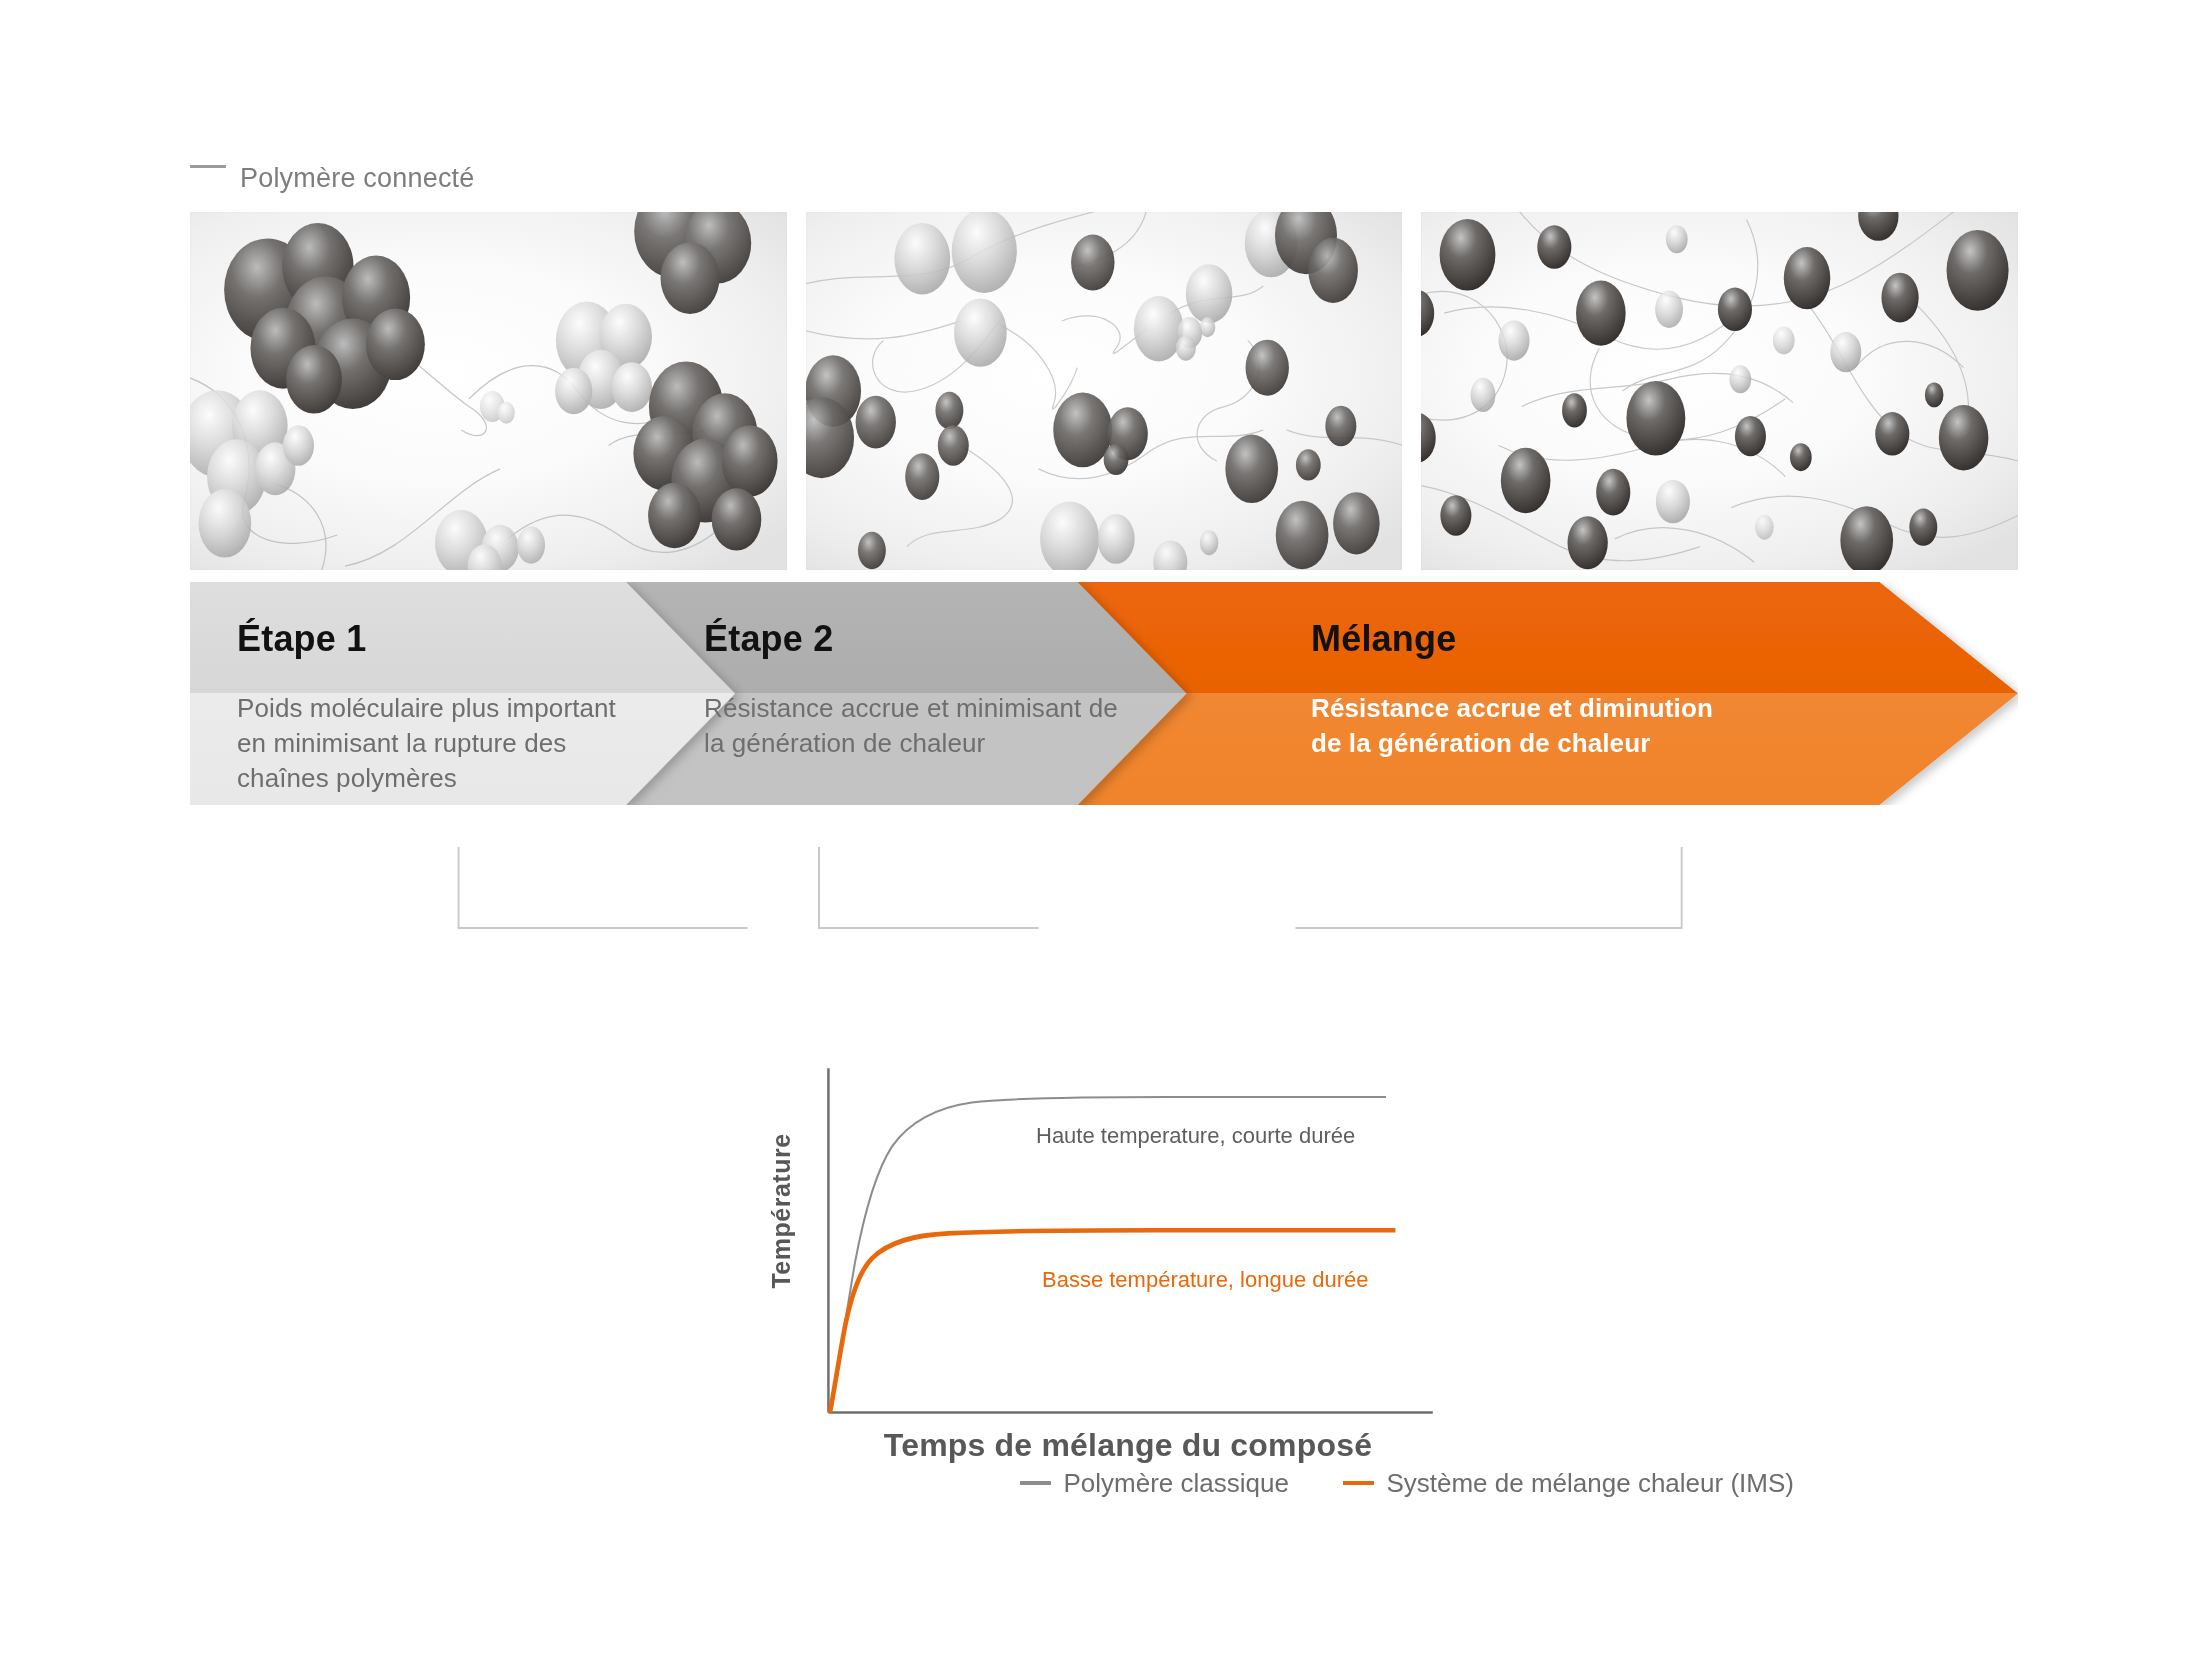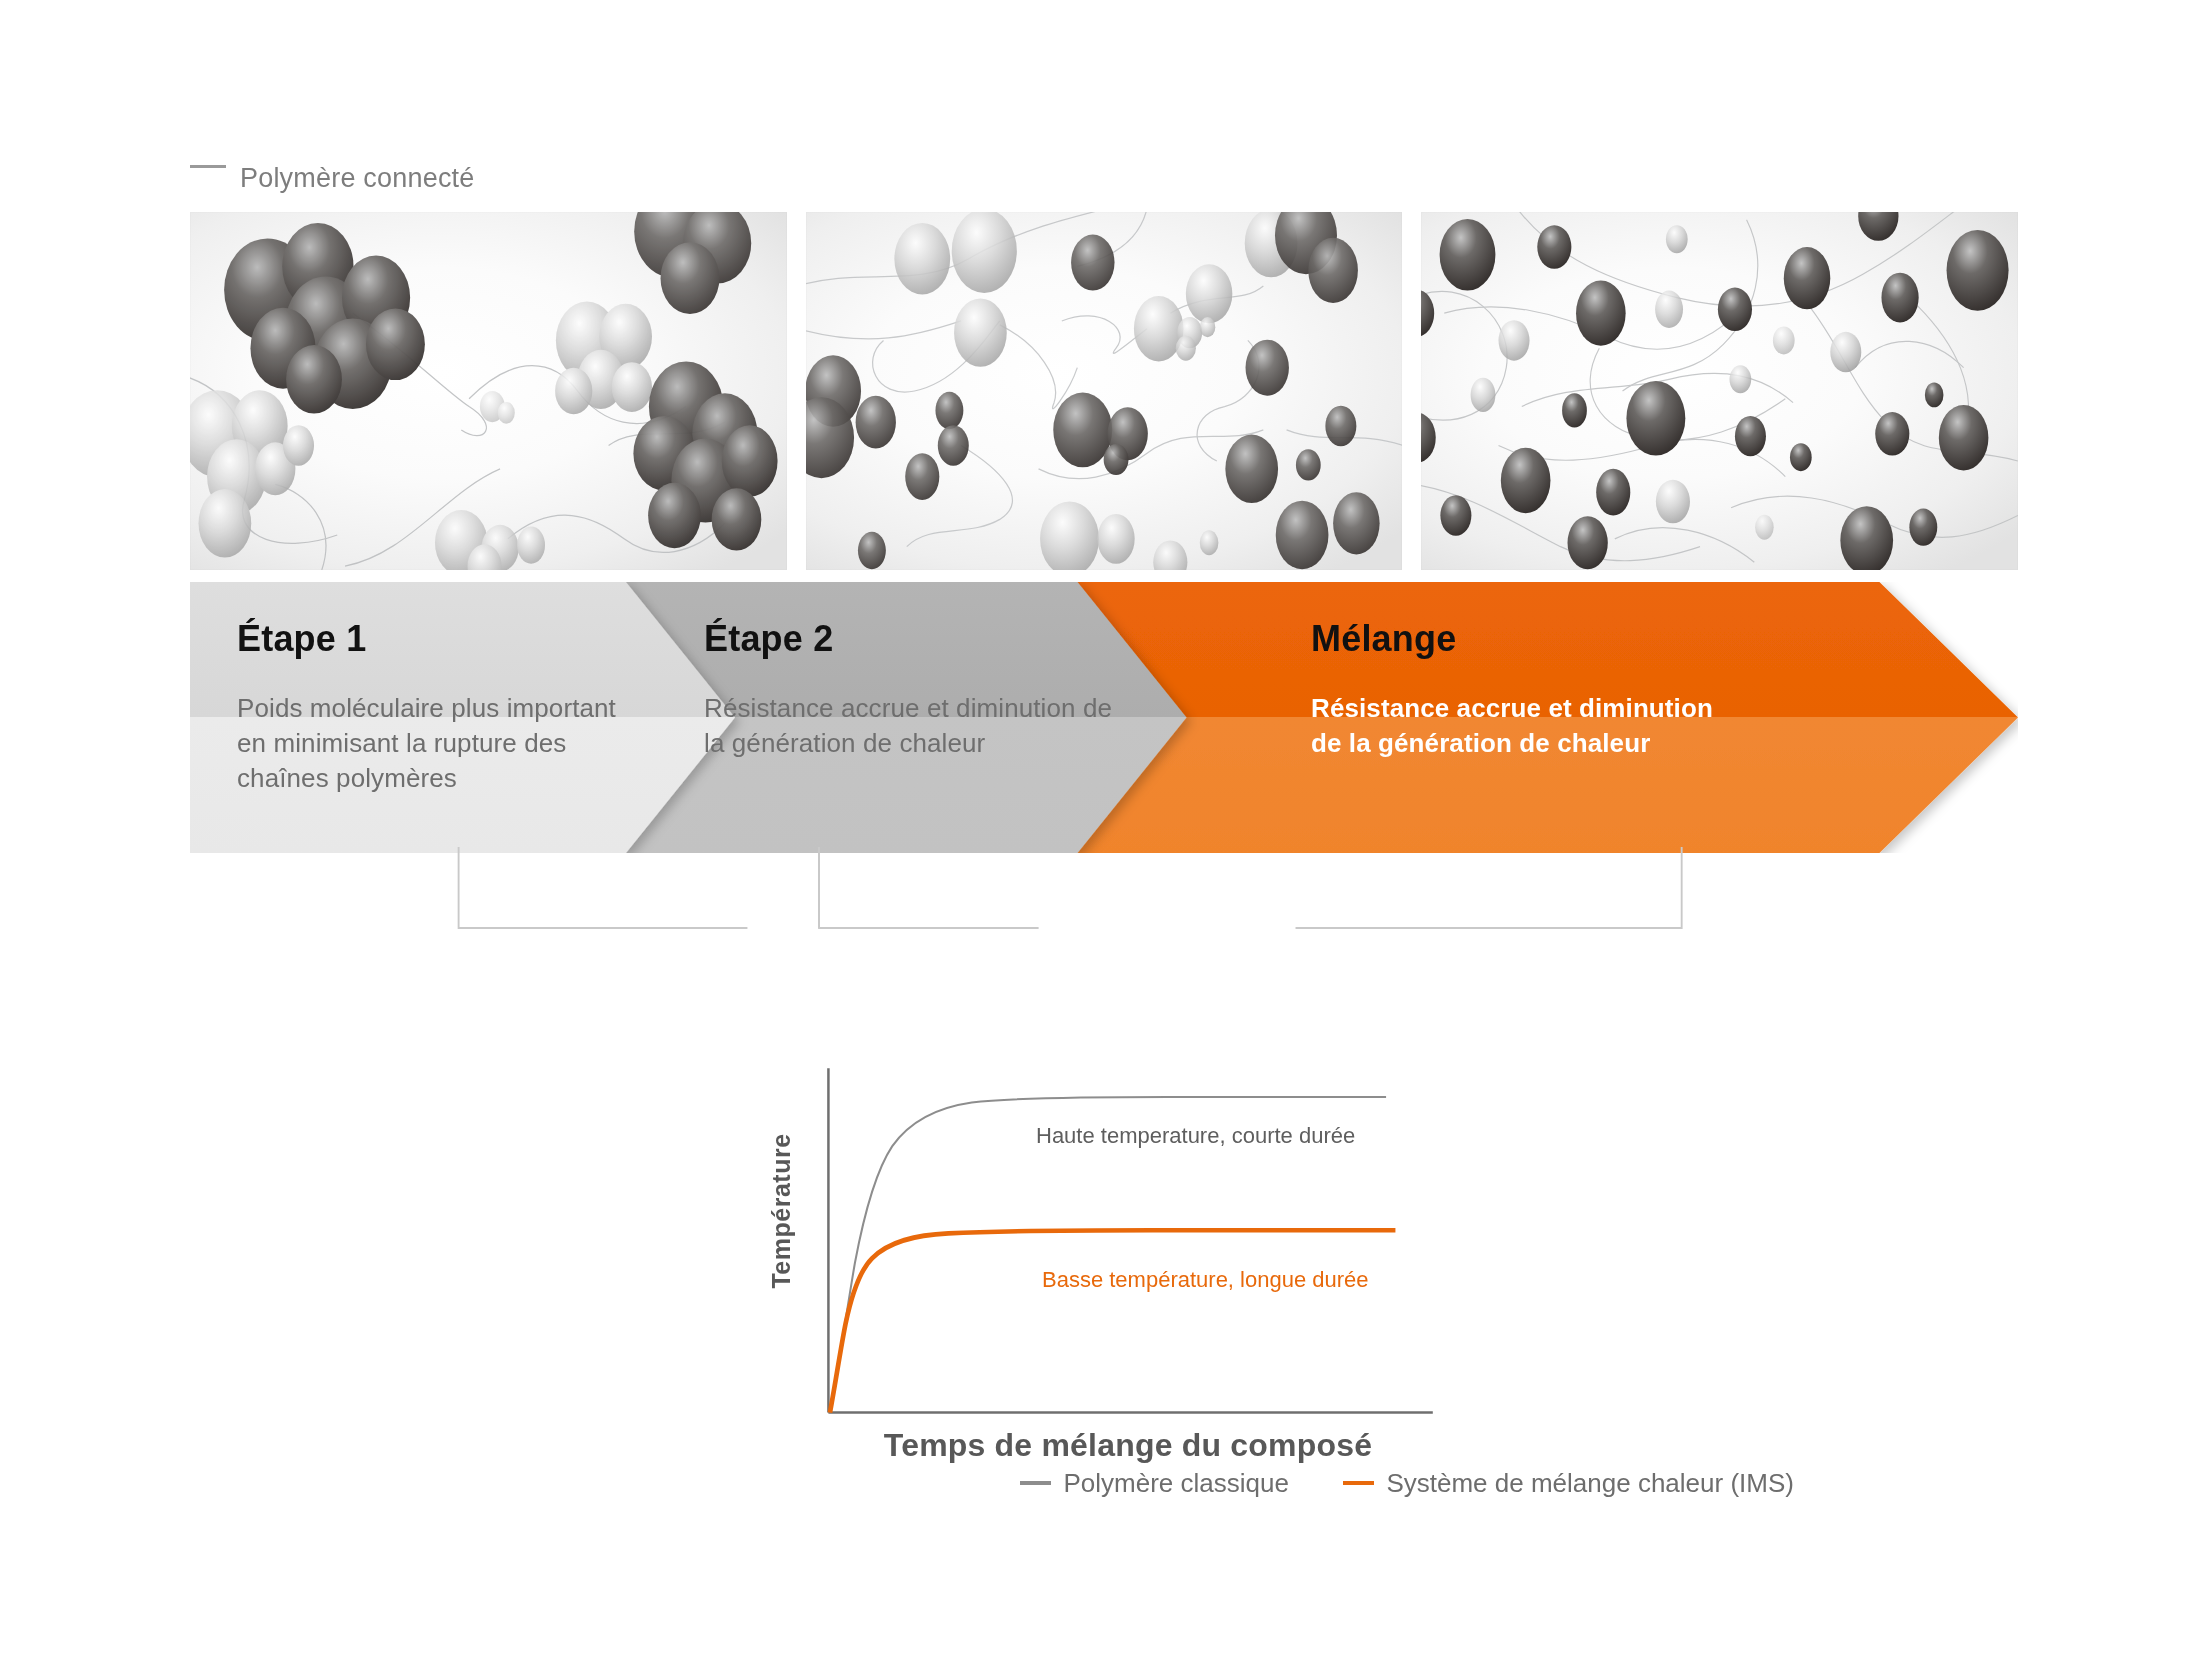--- a/index.html
+++ b/index.html
@@ -16,21 +16,21 @@
   #top-legend .txt{font-size:27px;color:#7d7d7d;letter-spacing:0.2px;line-height:1;}
 
   
   #panel-strip{left:190px;top:212px;width:1828px;height:358px;display:flex;gap:18.7px;}
   .panel{position:relative;flex:1 1 0;overflow:hidden;
          background:radial-gradient(ellipse 75% 70% at 42% 45%,#ffffff 0%,#fbfbfb 42%,#efefef 78%,#e2e2e2 100%);
          box-shadow:inset 0 0 0 0.8px rgba(0,0,0,0.02);}
   .panel svg{position:absolute;inset:0;width:100%;height:100%;display:block;}
 
   
-  #arrow-band{left:190px;top:582px;width:1828px;height:271px;}
+  #arrow-band{left:190px;top:582px;width:1828px;height:223px;}
   #arrow-band svg{position:absolute;inset:0;width:100%;height:100%;}
   .step-text{position:absolute;}
   .step-title{font-size:36px;font-weight:bold;color:#111111;line-height:1;letter-spacing:0.2px;}
   .step-desc{font-size:26px;color:#6e6e6e;line-height:1.35;letter-spacing:0.1px;white-space:pre-line;}
   .step-desc.on-orange{color:#ffffff;font-weight:bold;}
   .step-title.on-orange{color:#111111;}
 
   #s1-text{left:47px;top:39px;}
   #s2-text{left:514px;top:39px;}
   #s3-text{left:1121px;top:39px;}
@@ -306,21 +306,21 @@
   </svg>
 
   <div class="step-text" id="s1-text">
     <div class="step-title">Étape 1</div>
     <div class="step-desc">Poids moléculaire plus important
 en minimisant la  rupture des
 chaînes polymères</div>
   </div>
   <div class="step-text" id="s2-text">
     <div class="step-title">Étape 2</div>
-    <div class="step-desc">Résistance accrue et diminution de
+    <div class="step-desc">Résistance accrue et minimisant de
 la génération de chaleur</div>
   </div>
   <div class="step-text" id="s3-text">
     <div class="step-title on-orange">Mélange</div>
     <div class="step-desc on-orange">Résistance accrue et diminution
 de la génération de chaleur</div>
   </div>
 </div>
 
 <div class="abs" id="brackets">

